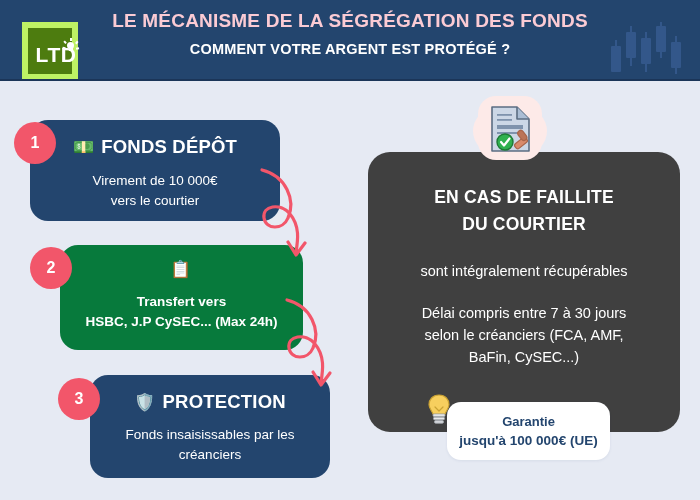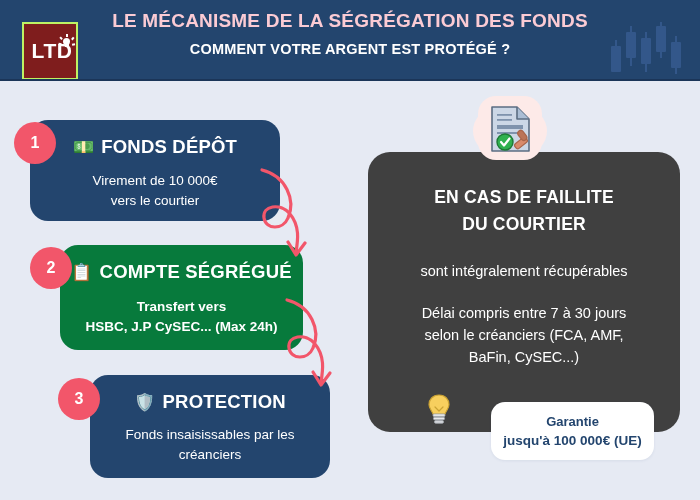--- a/index.html
+++ b/index.html
@@ -39,22 +39,22 @@
     width: 700px;
     height: 2px;
     background: #1b3558;
   }
   .logo-box {
     position: absolute;
     left: 22px;
     top: 22px;
     width: 56px;
     height: 58px;
-    border: 2px solid #bef264;
-    background: #7f1d1d;
+    border: 6px solid #bef264;
+    background: #4d7c0f;
     box-sizing: border-box;
   }
   .logo-text {
     position: absolute;
     left: 0;
     top: 15px;
     width: 56px;
     text-align: center;
     color: #ffffff;
     font-size: 21px;
@@ -252,21 +252,20 @@
     height: 58px;
     background: #ffffff;
     border-radius: 14px;
     display: flex;
     flex-direction: column;
     align-items: center;
     justify-content: center;
     color: #23456e;
     z-index: 6;
     box-shadow: 0 1px 3px rgba(35,69,110,0.08);
-    margin-left: 44px;
   }
   .guarantee-title {
     font-size: 13px;
     font-weight: bold;
     line-height: 18px;
   }
   .guarantee-sub {
     font-size: 13.5px;
     font-weight: bold;
     line-height: 19px;
@@ -341,21 +340,20 @@
       <div>vers le courtier</div>
     </div>
   </div>
   <div class="step-badge" style="left:14px; top:122px;">
     <span>1</span>
   </div>
 
   <div class="step-card card-green" style="left:60px; top:245px; width:243px; height:105px; padding-top:16px;">
     <div class="card-title">
       <span class="emoji">📋</span>
-      <span>COMPTE SÉGRÉGUÉ</span>
     </div>
     <div class="card-body" style="margin-top:14px;font-weight:bold;">
       <div>Transfert vers</div>
       <div>HSBC, J.P CySEC... (Max 24h)</div>
     </div>
   </div>
   <div class="step-badge" style="left:30px; top:247px;">
     <span>2</span>
   </div>
 

